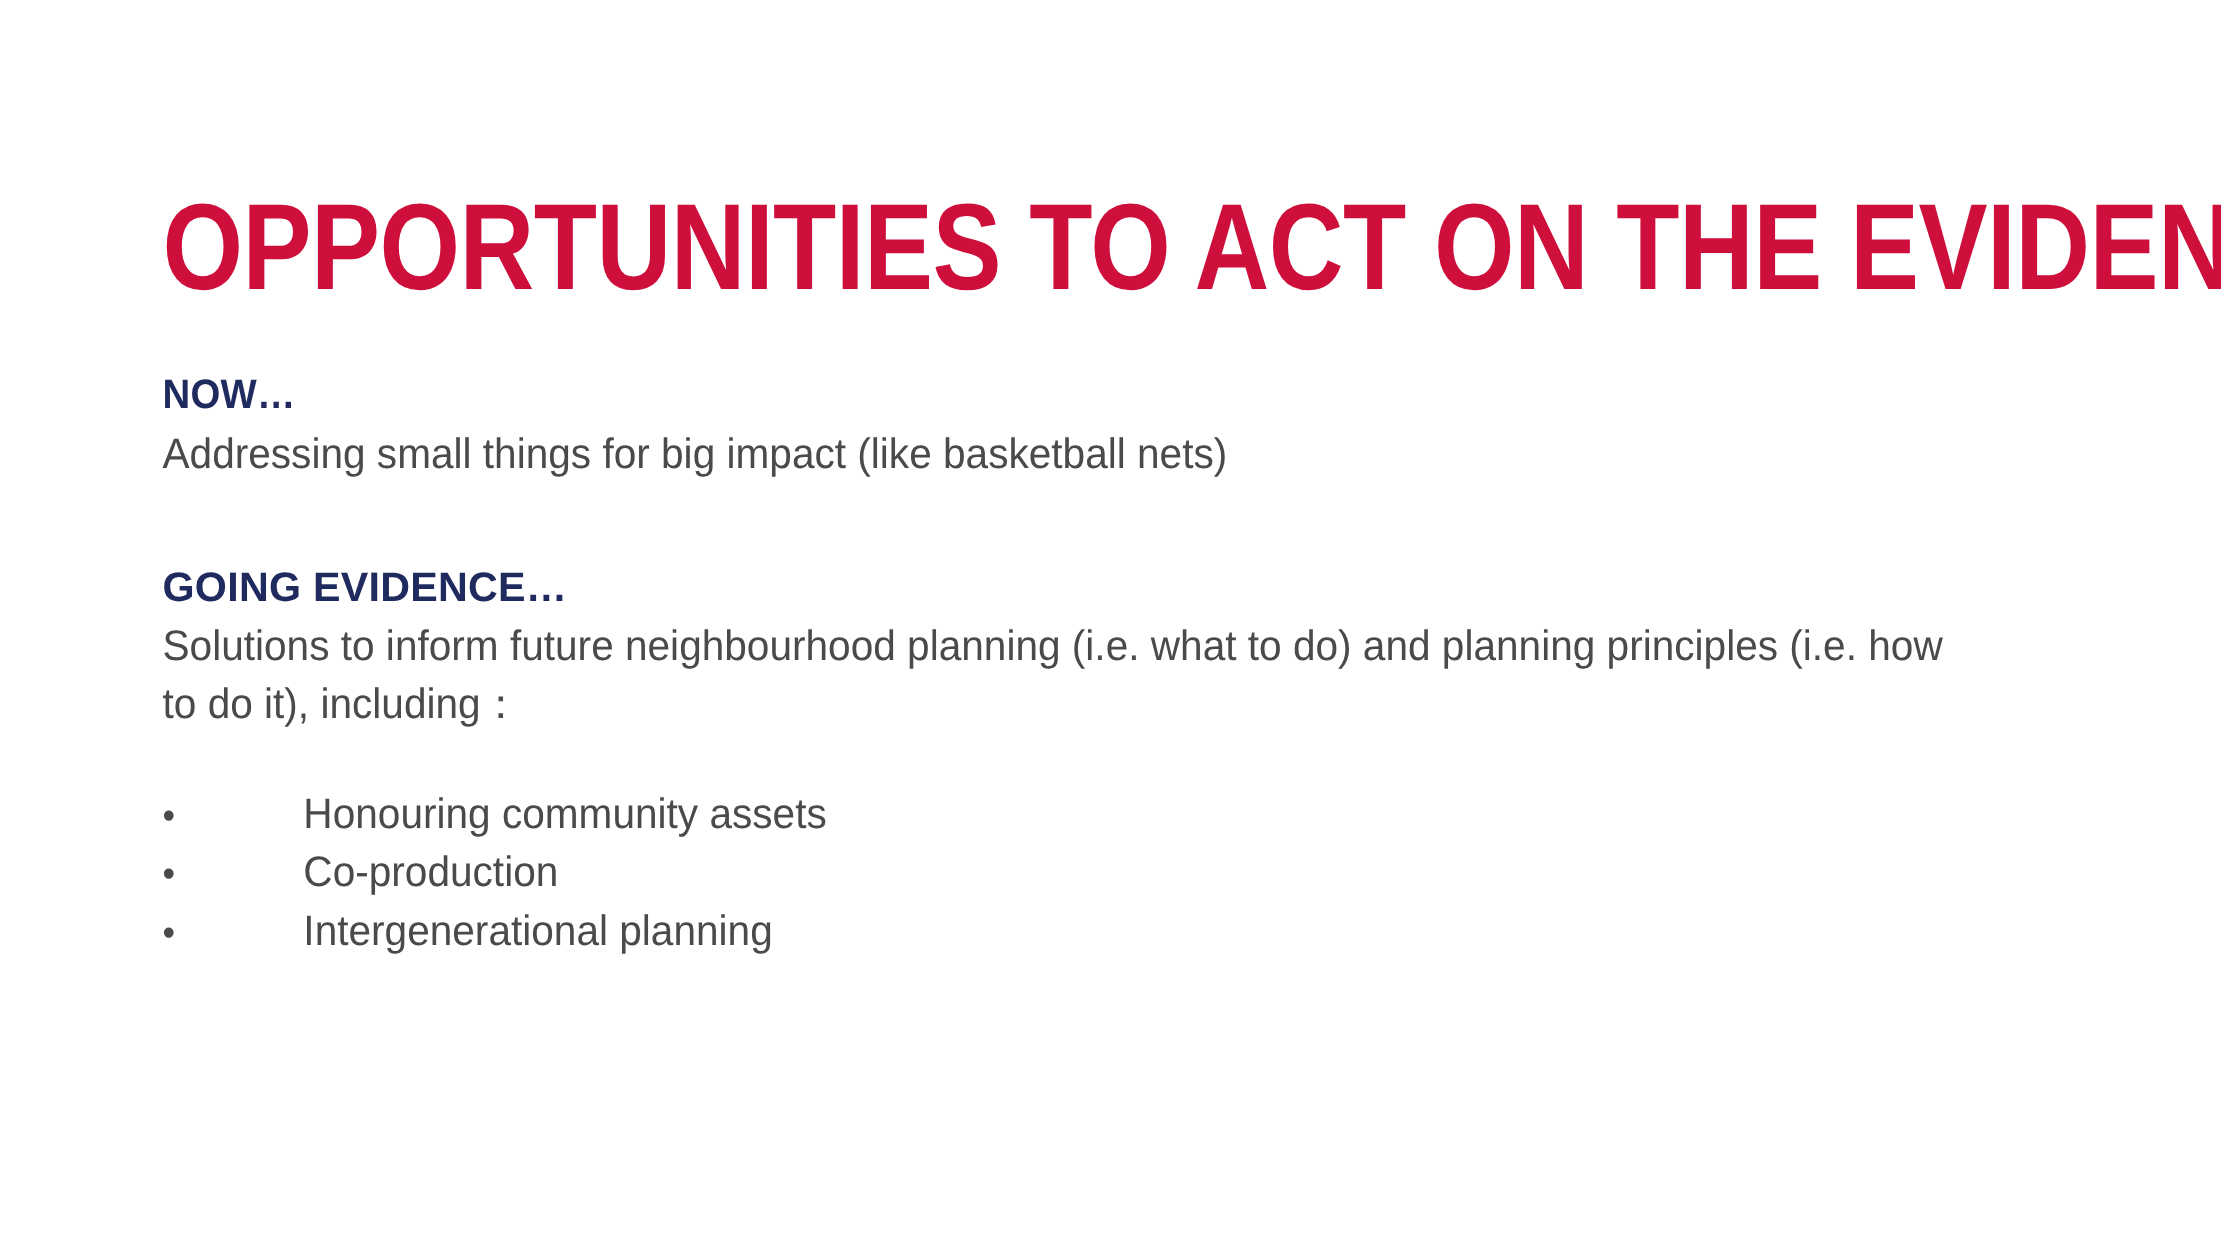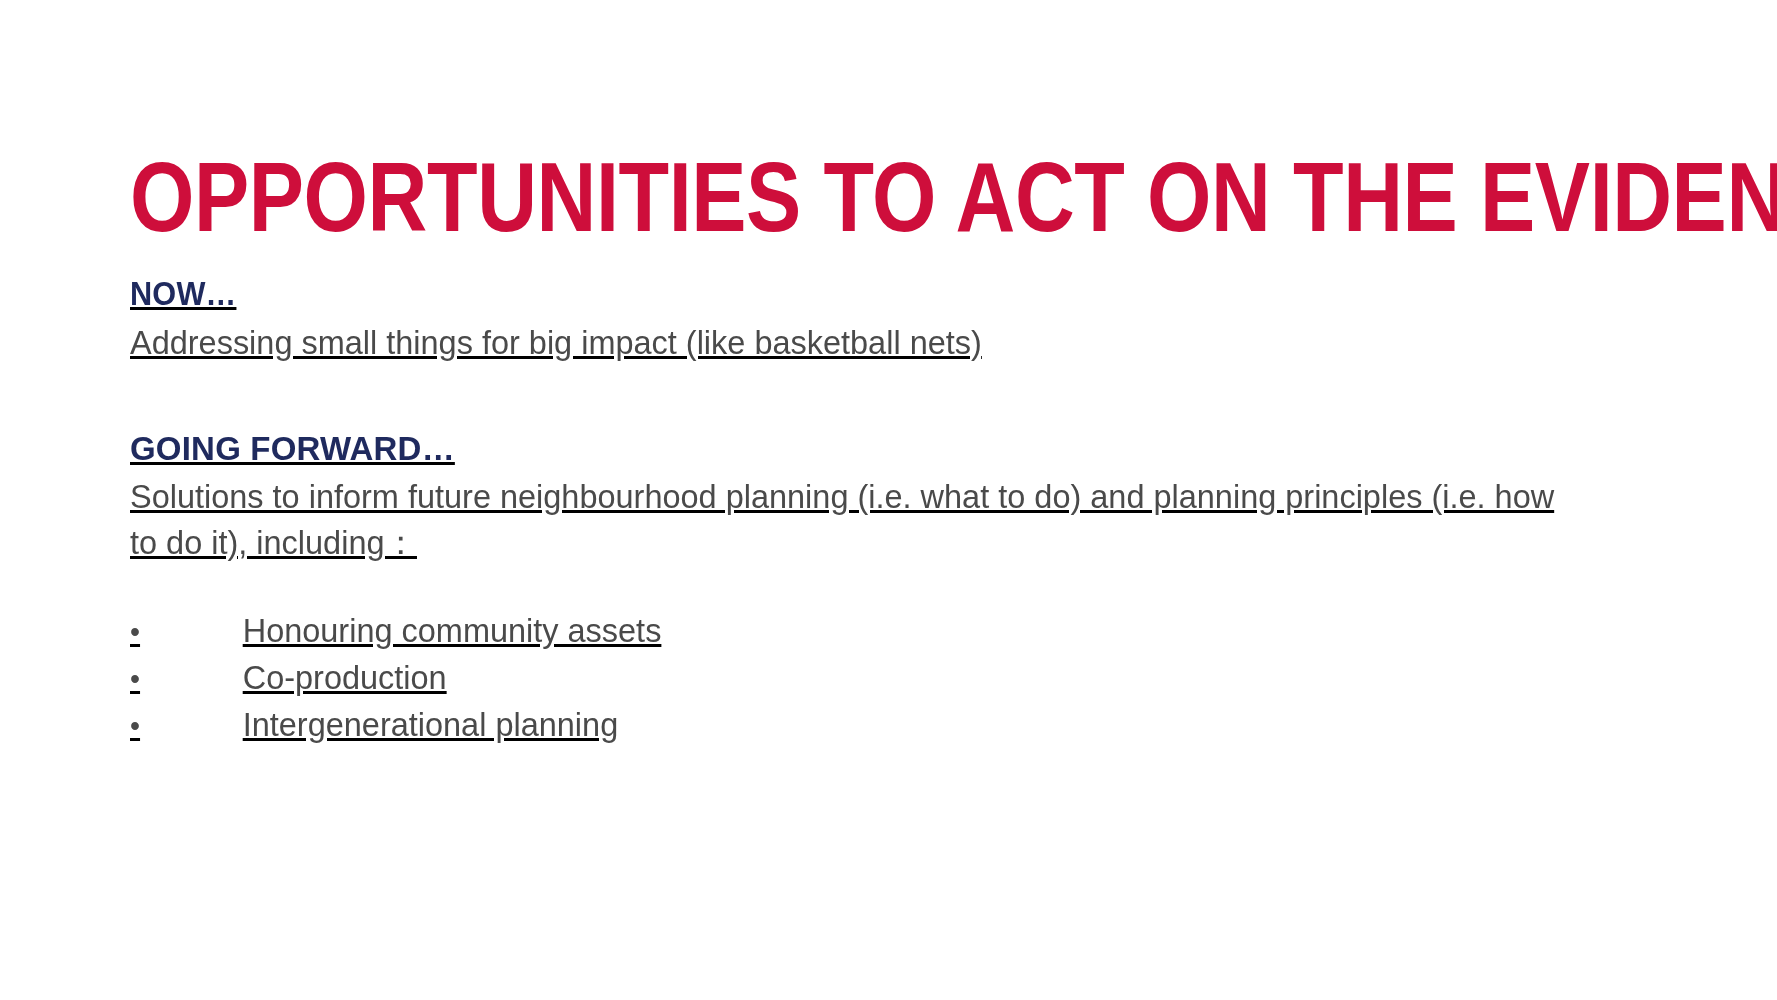--- a/index.html
+++ b/index.html
@@ -37,23 +37,22 @@
     white-space: nowrap;
     transform: scaleX(0.845);
     transform-origin: left top;
     text-transform: uppercase;
   }
 
   
   .body-block {
     position: absolute;
     left: 130px;
-    top: 272px;
+    top: 293px;
     width: 1520px;
-    text-decoration: underline;
   }
 
   .section {
     margin: 0;
   }
 
   .section-heading {
     color: #1F2A5E;
     font-weight: bold;
     font-size: 33px;
@@ -119,21 +118,21 @@
   <div class="body-block">
 
     <div class="section">
       <div class="section-heading narrow" style="color: rgb(31, 42, 94);">NOW…</div>
       <p class="section-body" style="color: rgb(74, 74, 74);">Addressing small things for big impact (like basketball nets)</p>
     </div>
 
     <div class="gap-between-sections"></div>
 
     <div class="section">
-      <div class="section-heading" style="color: rgb(31, 42, 94);">GOING FORWARD…</div>
+      <div class="section-heading" style="color: rgb(31, 42, 94);">GOING EVIDENCE…</div>
       <p class="section-body" style="color: rgb(74, 74, 74);">Solutions to inform future neighbourhood planning (i.e. what to do) and planning principles (i.e. how to do it), including：</p>
     </div>
 
     <div class="gap-before-bullets"></div>
 
     <ul class="bullet-list" style="color: rgb(74, 74, 74);">
       <li class="bullet-item">
         <span class="bullet-marker" style="color: rgb(74, 74, 74);">•</span>
         <span class="bullet-text">Honouring community assets</span>
       </li>

